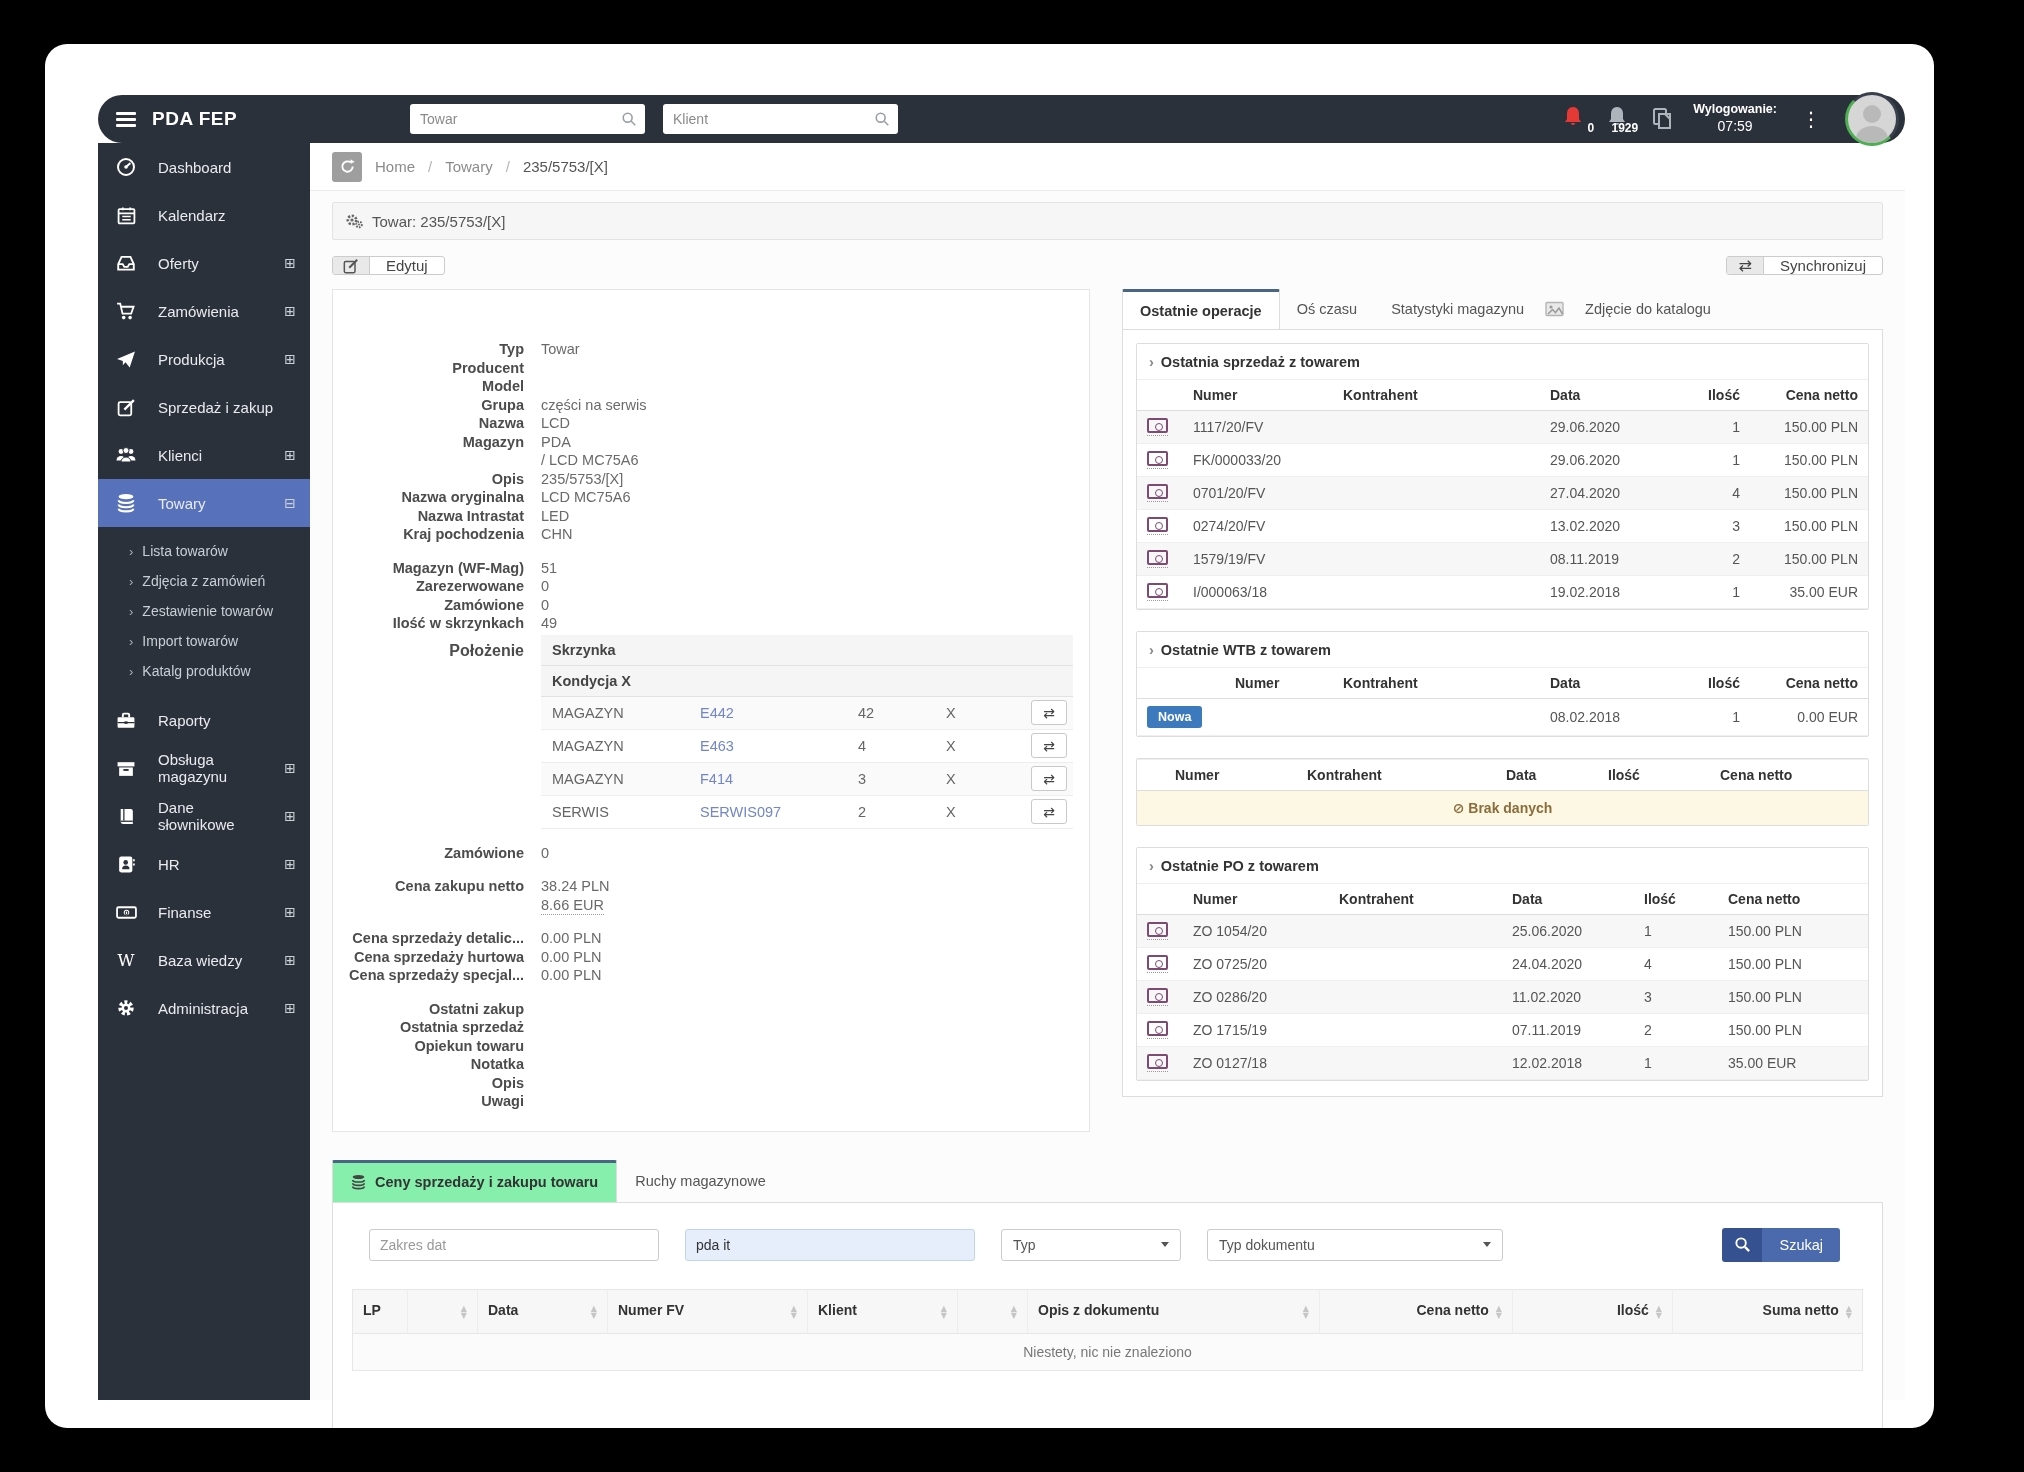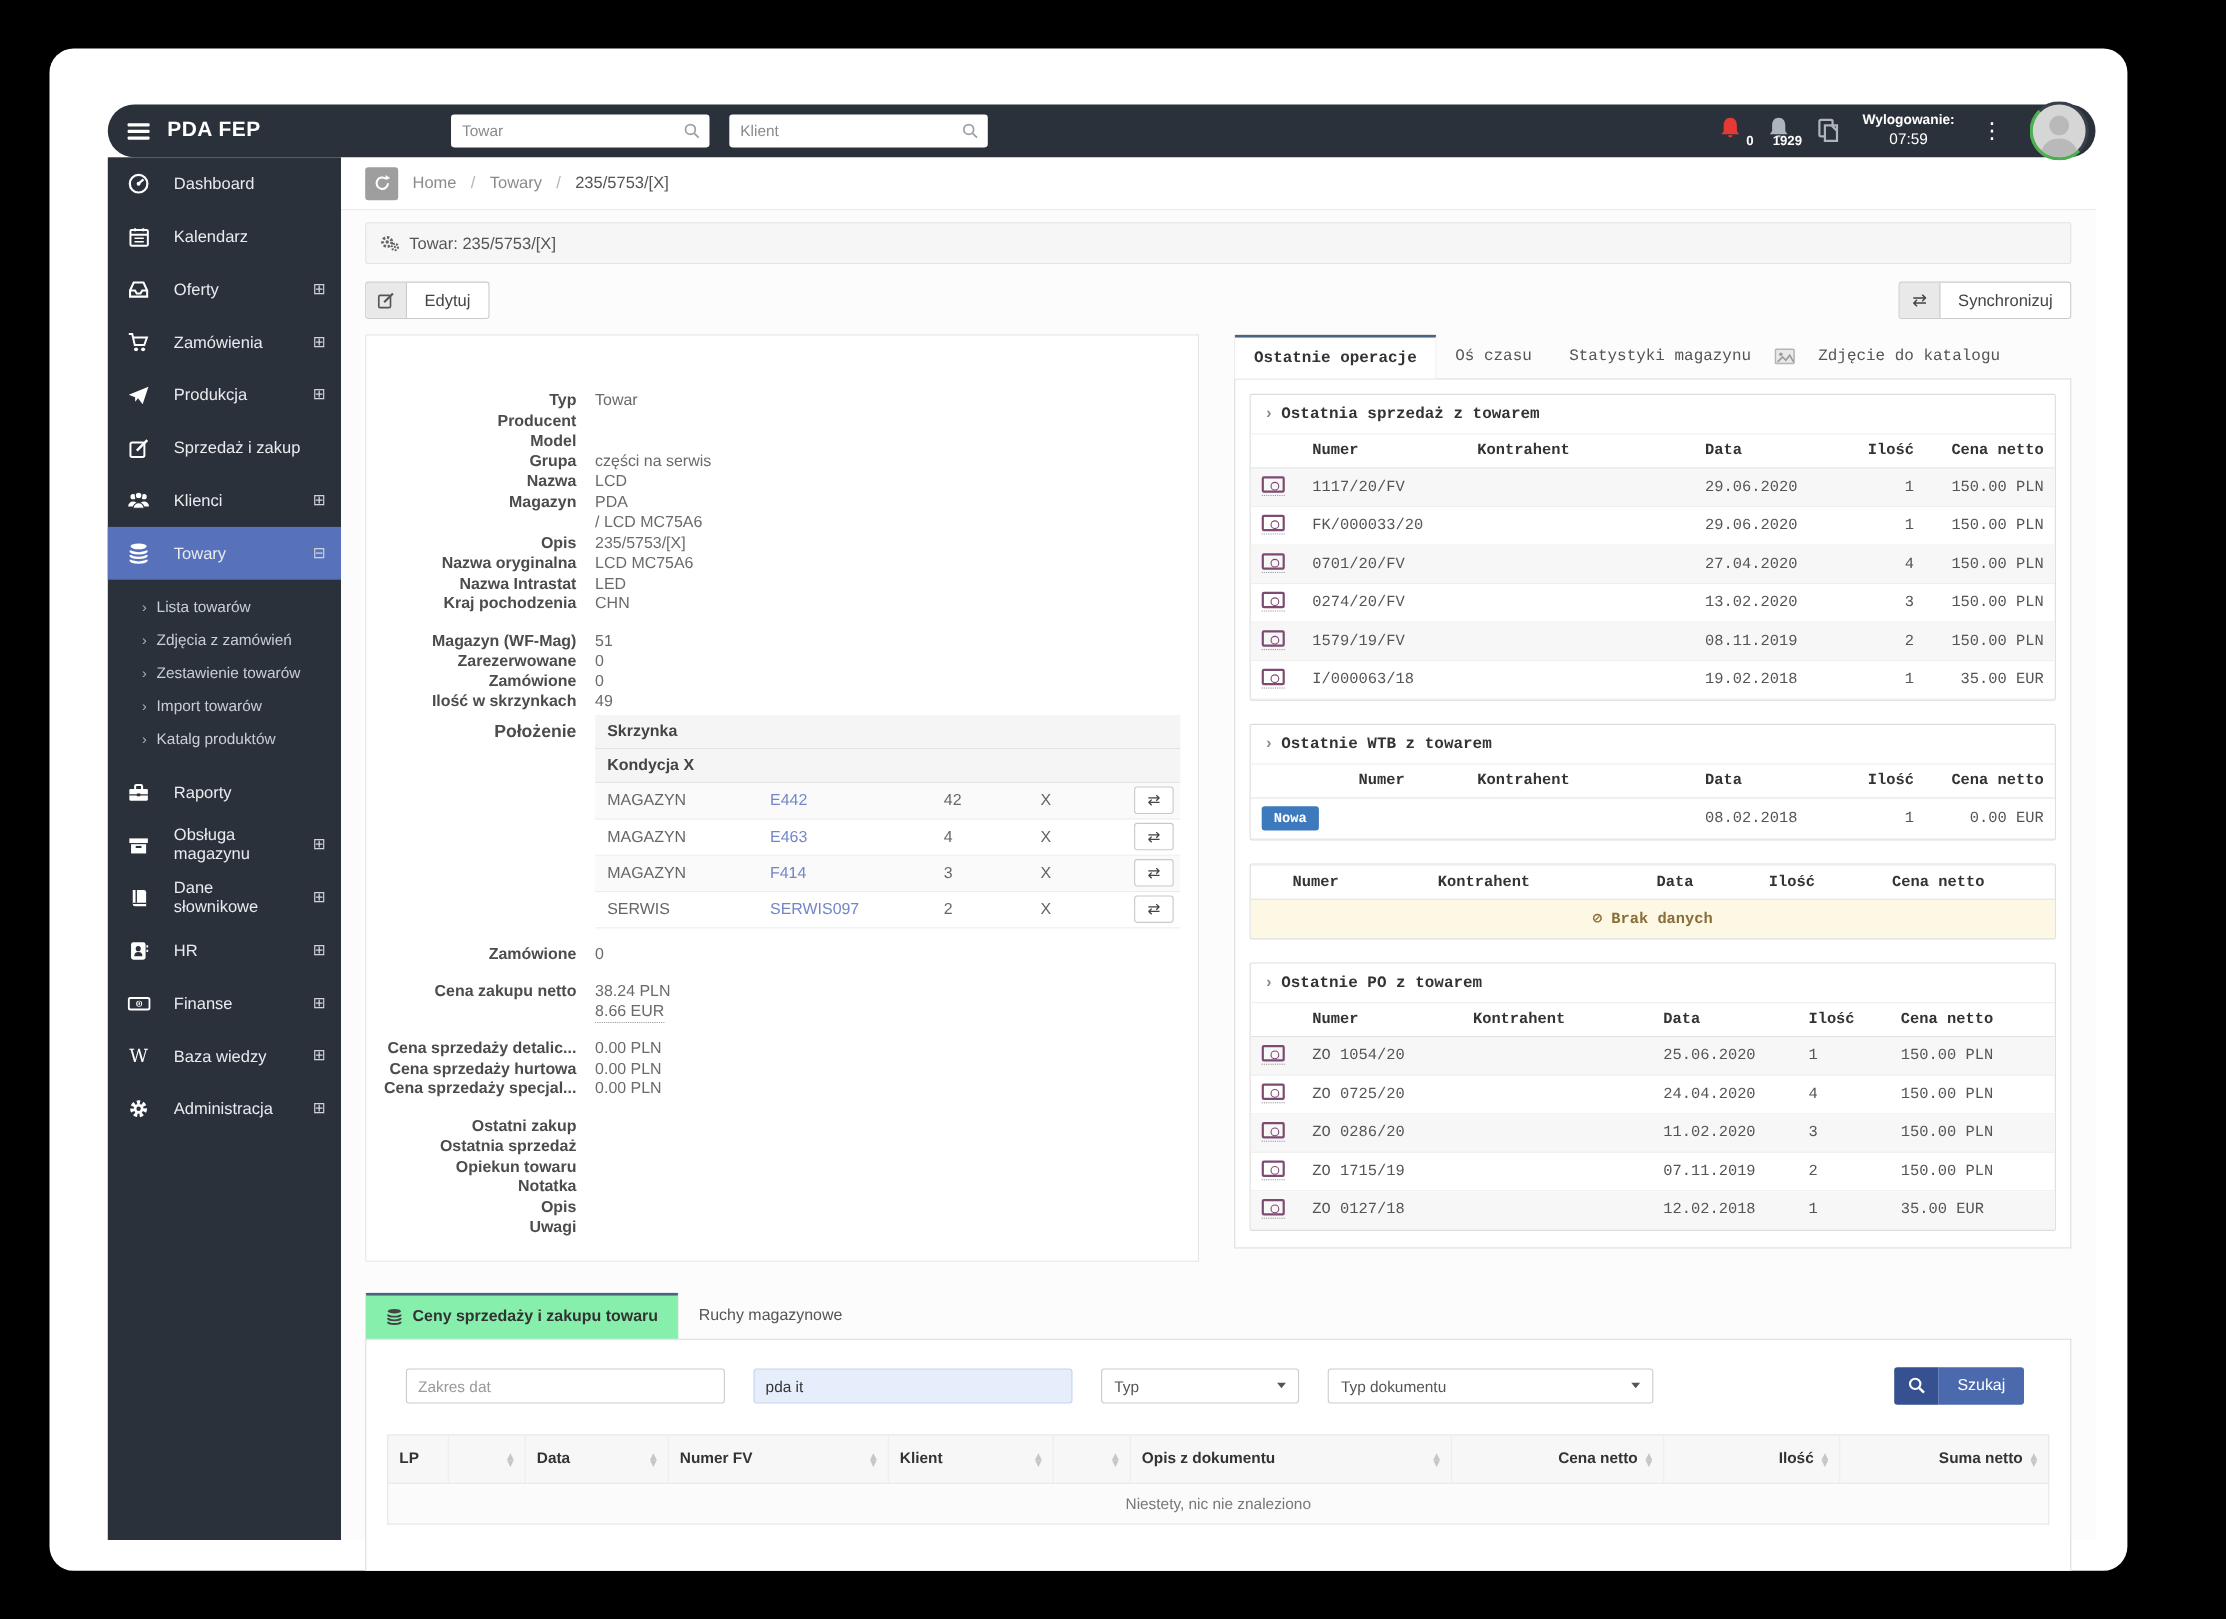--- a/index.html
+++ b/index.html
@@ -42,21 +42,21 @@
   .bcrumb { height:48px; background:#fff; border-bottom:1px solid #ececec; display:flex; align-items:center; gap:13px; padding-left:22px; font-size:15px; }
   .refresh-btn { width:30px; height:30px; background:#9e9e9e; border-radius:3px; display:flex; align-items:center; justify-content:center; cursor:pointer; }
   .crumb { color:#8b8b8b; cursor:pointer; }
   .crumb-sep { color:#b5b5b5; }
   .crumb.cur { color:#555; cursor:default; }
 
   .inner { padding:11px 22px 0 22px; }
   .title-bar { height:38px; background:#f6f6f6; border:1px solid #e3e3e3; border-radius:2px; display:flex; align-items:center; gap:9px; padding:0 12px; font-size:15px; color:#555; }
 
   .actions { display:flex; align-items:center; margin-top:16px; }
-  .btn-split { display:inline-flex; border:1px solid #ccc; border-radius:3px; overflow:hidden; background:#fff; height:34px; cursor:pointer; }
+  .btn-split { display:inline-flex; border:1px solid #ccc; border-radius:3px; overflow:hidden; background:#fff; height:19px; cursor:pointer; }
   .btn-split .bico { width:37px; background:#e9e9e9; border-right:1px solid #ccc; display:flex; align-items:center; justify-content:center; }
   .btn-split .blbl { padding:0 16px; display:flex; align-items:center; font-size:15px; color:#444; }
   .sync { margin-left:auto; }
   .arr2 { font-family:"DejaVu Sans",sans-serif; font-size:16px; color:#444; line-height:1; }
 
   .columns { display:flex; gap:32px; margin-top:14px; align-items:flex-start; }
 
   
   .left-card { width:758px; min-height:800px; background:#fff; border:1px solid #e5e5e5; padding:50px 16px 20px 16px; flex-shrink:0; }
   .drow { display:flex; font-size:14.5px; line-height:18.5px; min-height:18.5px; }
@@ -71,21 +71,21 @@
   .loc-sub  { background:#f5f5f5; border-bottom:1px solid #e2e2e2; font-weight:bold; color:#444; padding:7px 11px; }
   .loc-r { display:flex; align-items:center; height:33px; padding:0 6px 0 11px; border-bottom:1px solid #ededed; }
   .loc-r:nth-child(odd) { background:#fafafa; }
   .lc-place { width:148px; }
   .lc-code { width:158px; color:#7286c9; cursor:pointer; }
   .lc-qty { width:88px; }
   .lc-cond { width:80px; }
   .lc-btn { margin-left:auto; width:36px; height:25px; border:1px solid #c9c9c9; border-radius:3px; background:#fff; display:flex; align-items:center; justify-content:center; cursor:pointer; }
 
   
-  .right-panel { flex:1; min-width:0;font-family:Liberation Mono, monospace; }
+  .right-panel { flex:1; min-width:0; }
   .rtabs { display:flex; height:40px; align-items:stretch; }
   .rtab { padding:0 17px; display:flex; align-items:center; gap:8px; font-size:14.5px; color:#555; cursor:pointer; }
   .rtab.active { background:#fff; border:1px solid #ddd; border-bottom:none; border-top:3px solid #4a6583; font-weight:bold; color:#333; border-radius:2px 2px 0 0; }
   .rbox { border:1px solid #ddd; background:#fff; padding:13px; }
   .sect { border:1px solid #ddd; border-radius:2px; margin-bottom:21px; overflow:hidden; }
   .sect:last-child { margin-bottom:2px; }
   .sect-title { padding:10px 12px 9px 12px; font-weight:bold; font-size:14.5px; color:#333; }
   .sect-title .chev { color:#888; font-weight:bold; margin-right:7px; }
   .t-head { display:flex; border-top:1px solid #eee; border-bottom:1px solid #ddd; font-weight:bold; color:#333; font-size:14px; }
   .t-head > div, .t-row > div { padding:7px 10px; }

